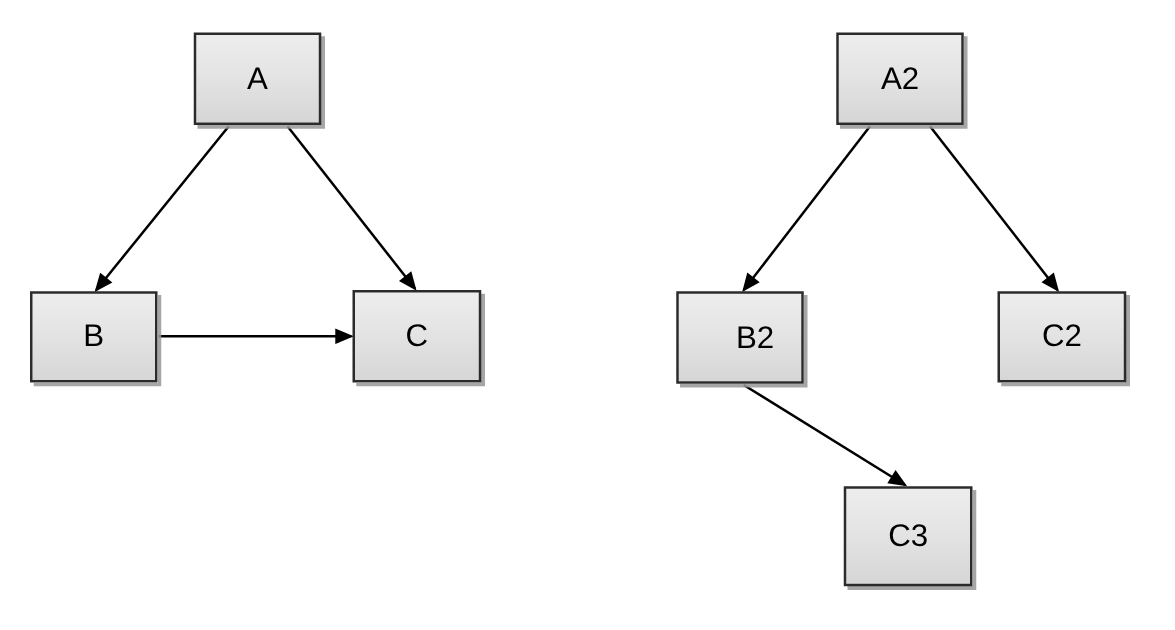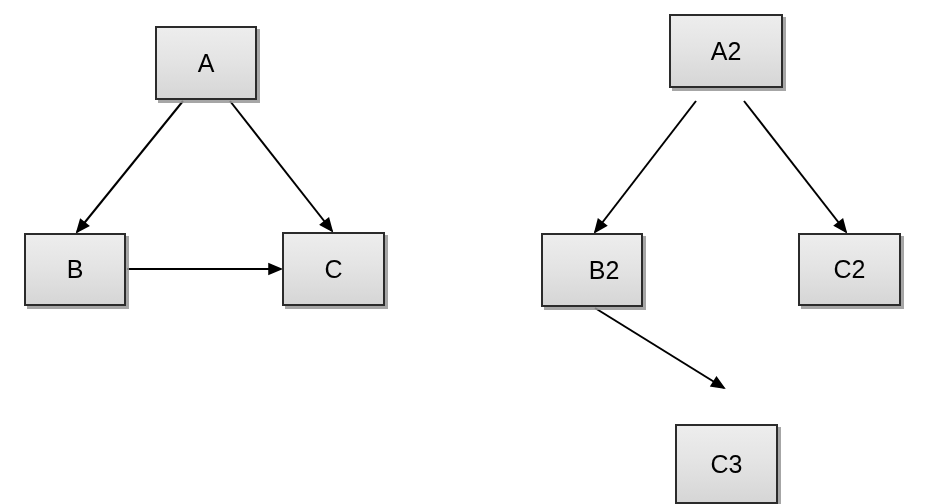--- a/index.html
+++ b/index.html
@@ -73,25 +73,25 @@
     </svg>
 <div class="node" style="left: 155px; top: 26px; width: 102px; height: 74px;">
       <span class="node-label">A</span>
     </div>
     <div class="node" style="left: 24px; top: 233px; width: 102px; height: 73px;">
       <span class="node-label">B</span>
     </div>
     <div class="node" style="left: 282px; top: 232px; width: 103px; height: 74px;">
       <span class="node-label">C</span>
     </div>
-    <div class="node" style="left: 669px; top: 14px; width: 114px; height: 74px;">
+    <div class="node" style="left: 669px; top: 26px; width: 102px; height: 74px;">
       <span class="node-label">A2</span>
     </div>
     <div class="node" style="left: 541px; top: 233px; width: 102px; height: 74px; padding-left: 24px;">
       <span class="node-label">B2</span>
     </div>
     <div class="node" style="left: 798px; top: 233px; width: 103px; height: 73px; text-align: right;">
       <span class="node-label">C2</span>
     </div>
-    <div class="node" style="left: 675px; top: 389px; width: 103px; height: 80px; margin-top: 35px;">
+    <div class="node" style="left: 675px; top: 389px; width: 103px; height: 80px;">
       <span class="node-label">C3</span>
     </div>
   </div>
 
 </body></html>

